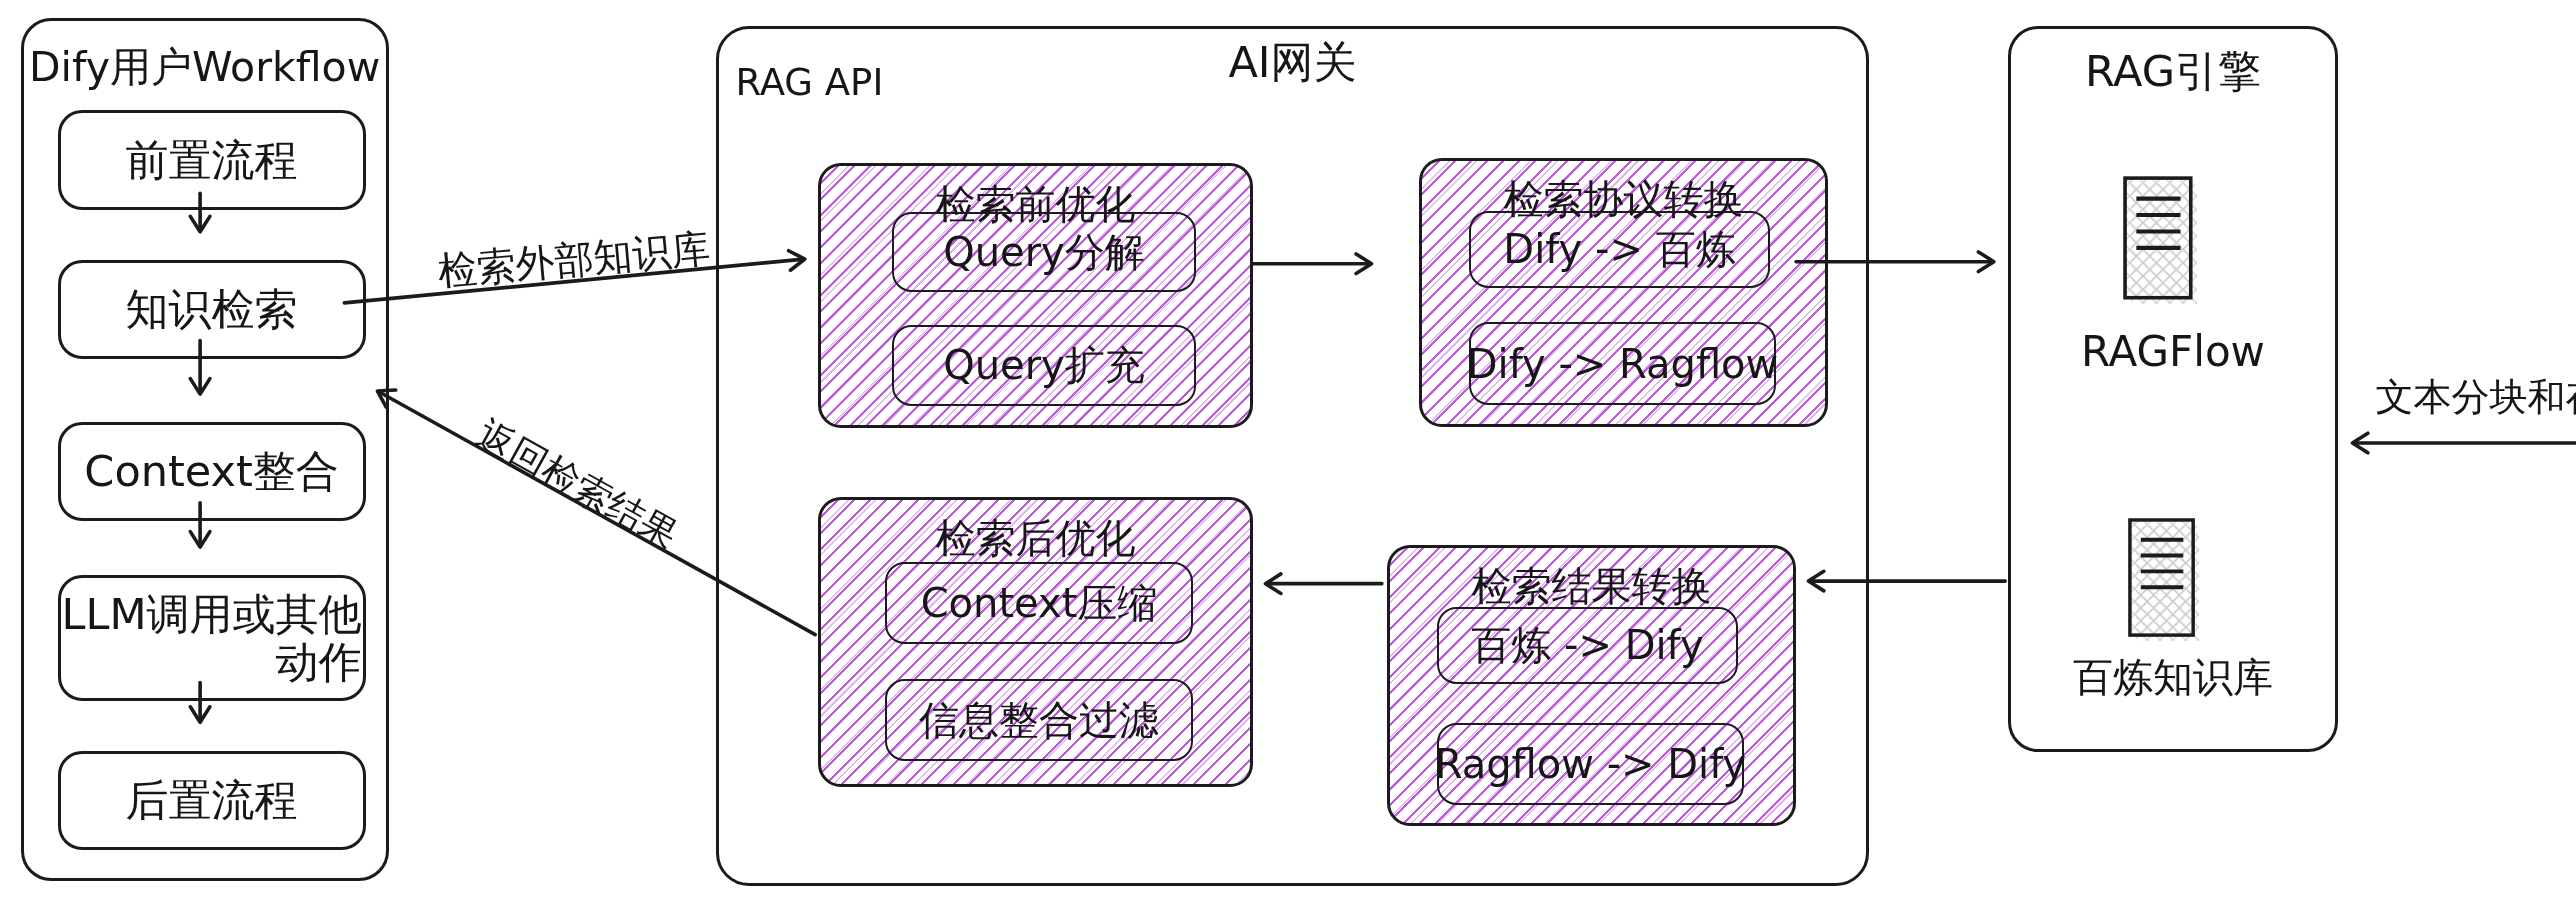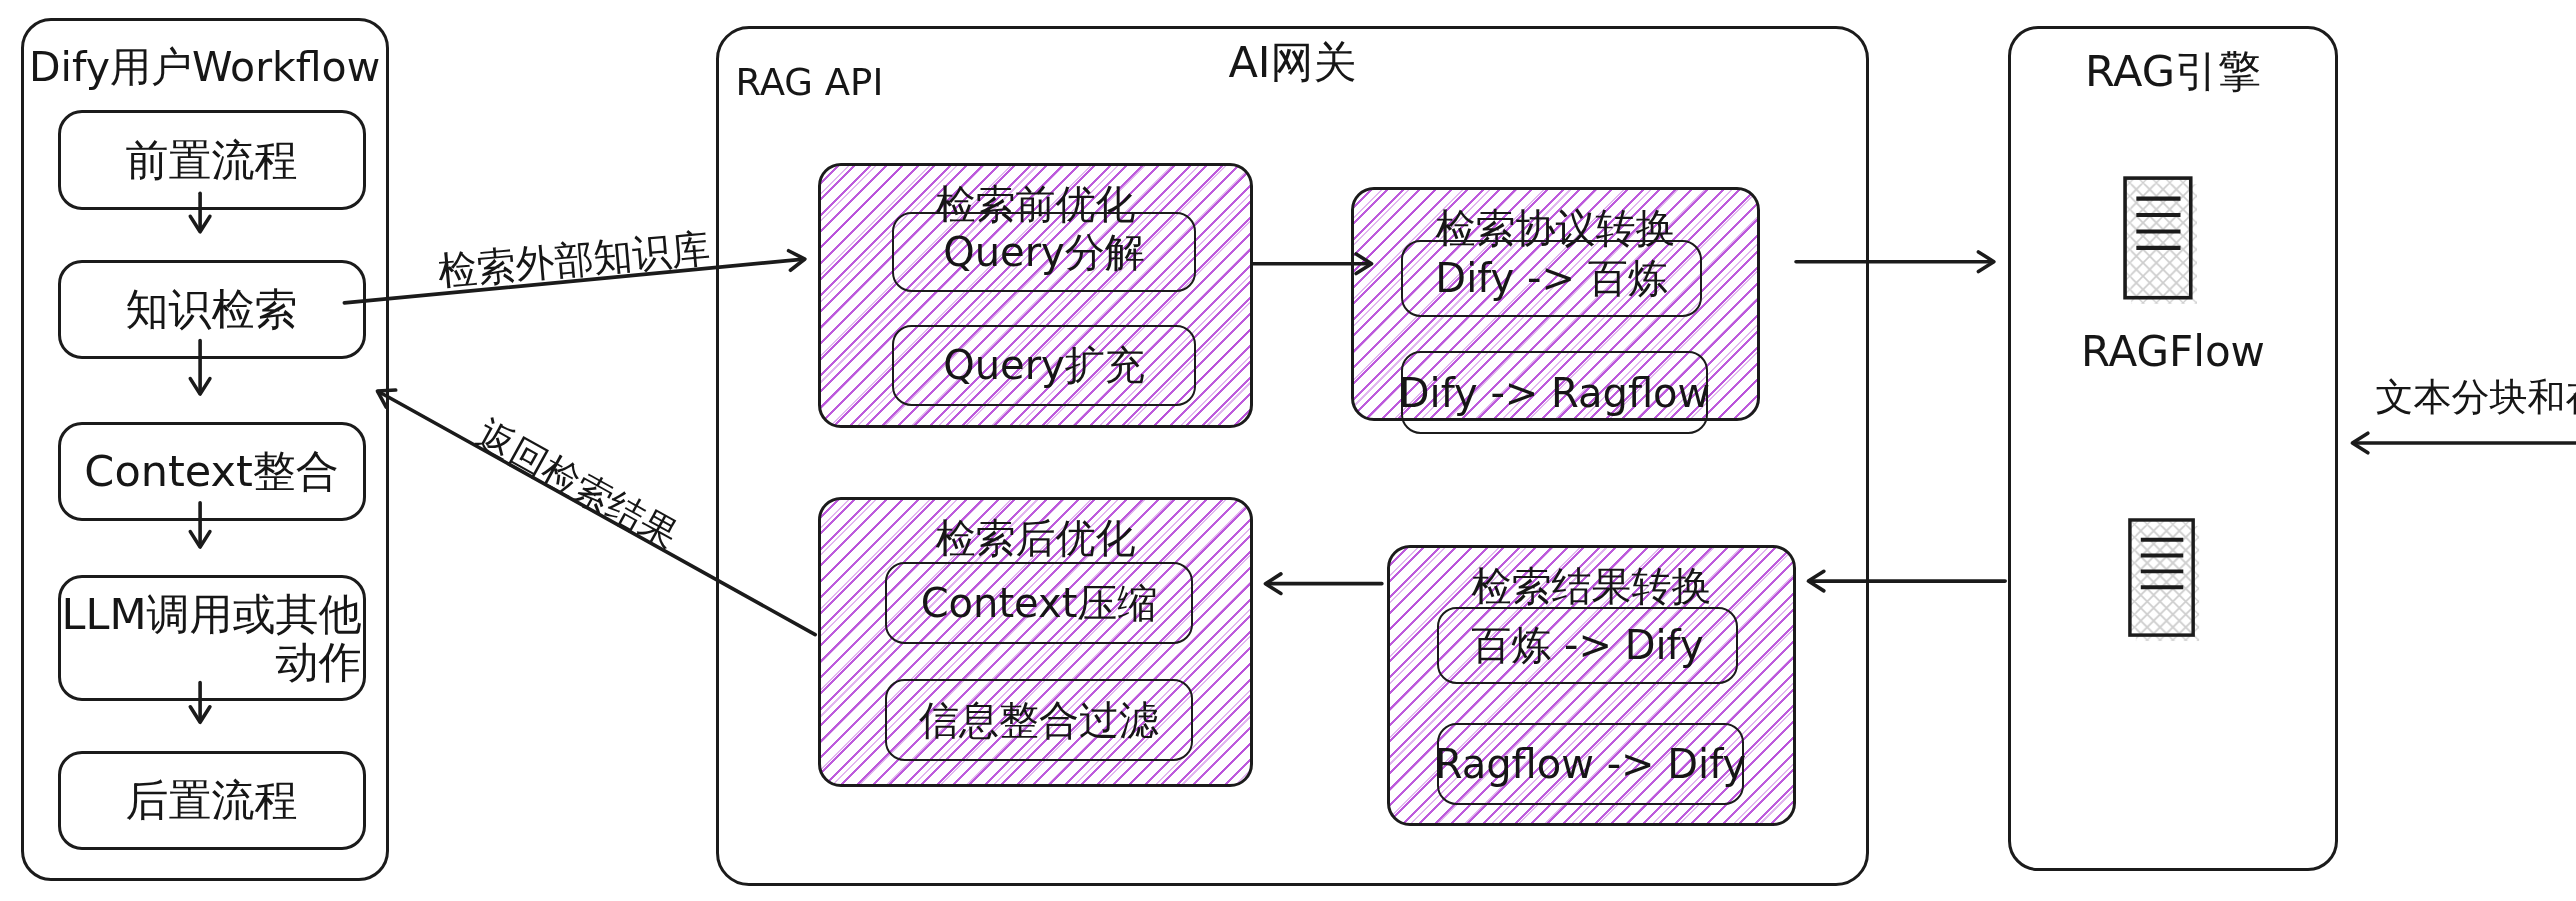--- a/index.html
+++ b/index.html
@@ -5,21 +5,21 @@
   html,body{margin:0;padding:0;background:#ffffff;}
   .canvas{
     position:relative;width:2722px;height:901px;background:#fff;
     font-family:"DejaVu Sans","Liberation Sans",sans-serif;color:#161616;overflow:hidden;
   }
   .canvas *{box-sizing:border-box;}
   
   .panel{position:absolute;border:3.6px solid #1b1b1b;border-radius:30px;background:#fff;}
   .panel-left{left:20.6px;top:18px;width:368px;height:863px;}
   .panel-gateway{left:716px;top:26px;width:1153px;height:860px;border-radius:33px;}
-  .panel-engine{left:2008px;top:26px;width:330px;height:845px;}
+  .panel-engine{left:2008px;top:26px;width:330px;height:726px;}
   .panel-title{position:absolute;left:0;right:0;text-align:center;font-size:43px;line-height:1.05;white-space:nowrap;}
   .pt-left{top:25px;font-size:41px;}
   .pt-gateway{top:11.3px;}
   .pt-engine{top:19.6px;}
   .gateway-subtitle{position:absolute;left:16.5px;top:32px;font-size:37px;white-space:nowrap;}
   
   .hatch{
     background:
       repeating-linear-gradient(135deg, rgba(178,63,214,0.85) 0px, rgba(178,63,214,0.85) 2.1px, transparent 2.1px, transparent 11.3px),
       repeating-linear-gradient(135deg, rgba(178,63,214,0.38) 0px, rgba(178,63,214,0.38) 1.5px, transparent 1.5px, transparent 19px),
@@ -32,21 +32,21 @@
     font-size:43px;line-height:1.12;white-space:pre-line;background:#fff;
   }
   .n1{top:89px;height:100px;}
   .n2{top:239px;height:99px;}
   .n3{top:401px;height:99px;}
   .n4{top:554px;height:126px;}
   .n5{top:730px;height:99px;}
   
   .group{position:absolute;border:3.1px solid #1b1b1b;border-radius:23px;}
   .g1{left:99px;top:134px;width:435px;height:265px;}
-  .g2{left:632px;top:129px;width:409px;height:234px;margin-top:29px;}
+  .g2{left:700px;top:129px;width:409px;height:269px;}
   .g3{left:99px;top:468px;width:435px;height:290px;}
   .g4{left:668px;top:468px;width:409px;height:281px;margin-top:48px;}
   .group-title{position:absolute;left:0;right:0;top:11.3px;text-align:center;font-size:40px;white-space:nowrap;}
   .item{
     position:absolute;border:2.6px solid #1b1b1b;border-radius:19.6px;background:transparent;
     display:flex;align-items:center;justify-content:center;font-size:40px;white-space:nowrap;
   }
   .g1 .item{left:71px;width:304px;height:80px;}
   .g1 .it1{top:46px;}  .g1 .it2{top:159px;height:81px;}
   .g2 .item{left:47px;width:301px;height:77px;}
@@ -133,20 +133,21 @@
     <div class="engine-label el1">RAGFlow</div>
 
     <svg class="server sv2" viewBox="0 0 150 255">
       <rect x="16" y="16" width="128" height="233" fill="url(#xh1)" stroke="none"></rect>
       <rect x="4" y="4" width="128" height="233" fill="url(#xh1)" stroke="#1b1b1b" stroke-width="7"></rect>
       <line x1="26" y1="44" x2="112" y2="44" stroke="#1b1b1b" stroke-width="8"></line>
       <line x1="26" y1="76" x2="112" y2="76" stroke="#1b1b1b" stroke-width="8"></line>
       <line x1="26" y1="108" x2="112" y2="108" stroke="#1b1b1b" stroke-width="8"></line>
       <line x1="26" y1="140" x2="112" y2="140" stroke="#1b1b1b" stroke-width="8"></line>
     </svg>
+    <div class="engine-label el2">百炼知识库</div>
   </section>
 
   <div class="edge-label l-retrieve">检索外部知识库</div>
   <div class="edge-label l-return">返回检索结果</div>
   <div class="edge-label l-ingest">文本分块和存储</div>
 
   <svg class="arrows" viewBox="0 0 5283 1749">
     <defs>
       <marker id="ah" markerUnits="userSpaceOnUse" viewBox="-40 -40 80 80" markerWidth="80" markerHeight="80" refX="-2" refY="0" orient="auto">
         <path d="M-30,-19 L0,0 L-30,19" fill="none" stroke="#1b1b1b" stroke-width="7" stroke-linecap="round" stroke-linejoin="round"></path>

